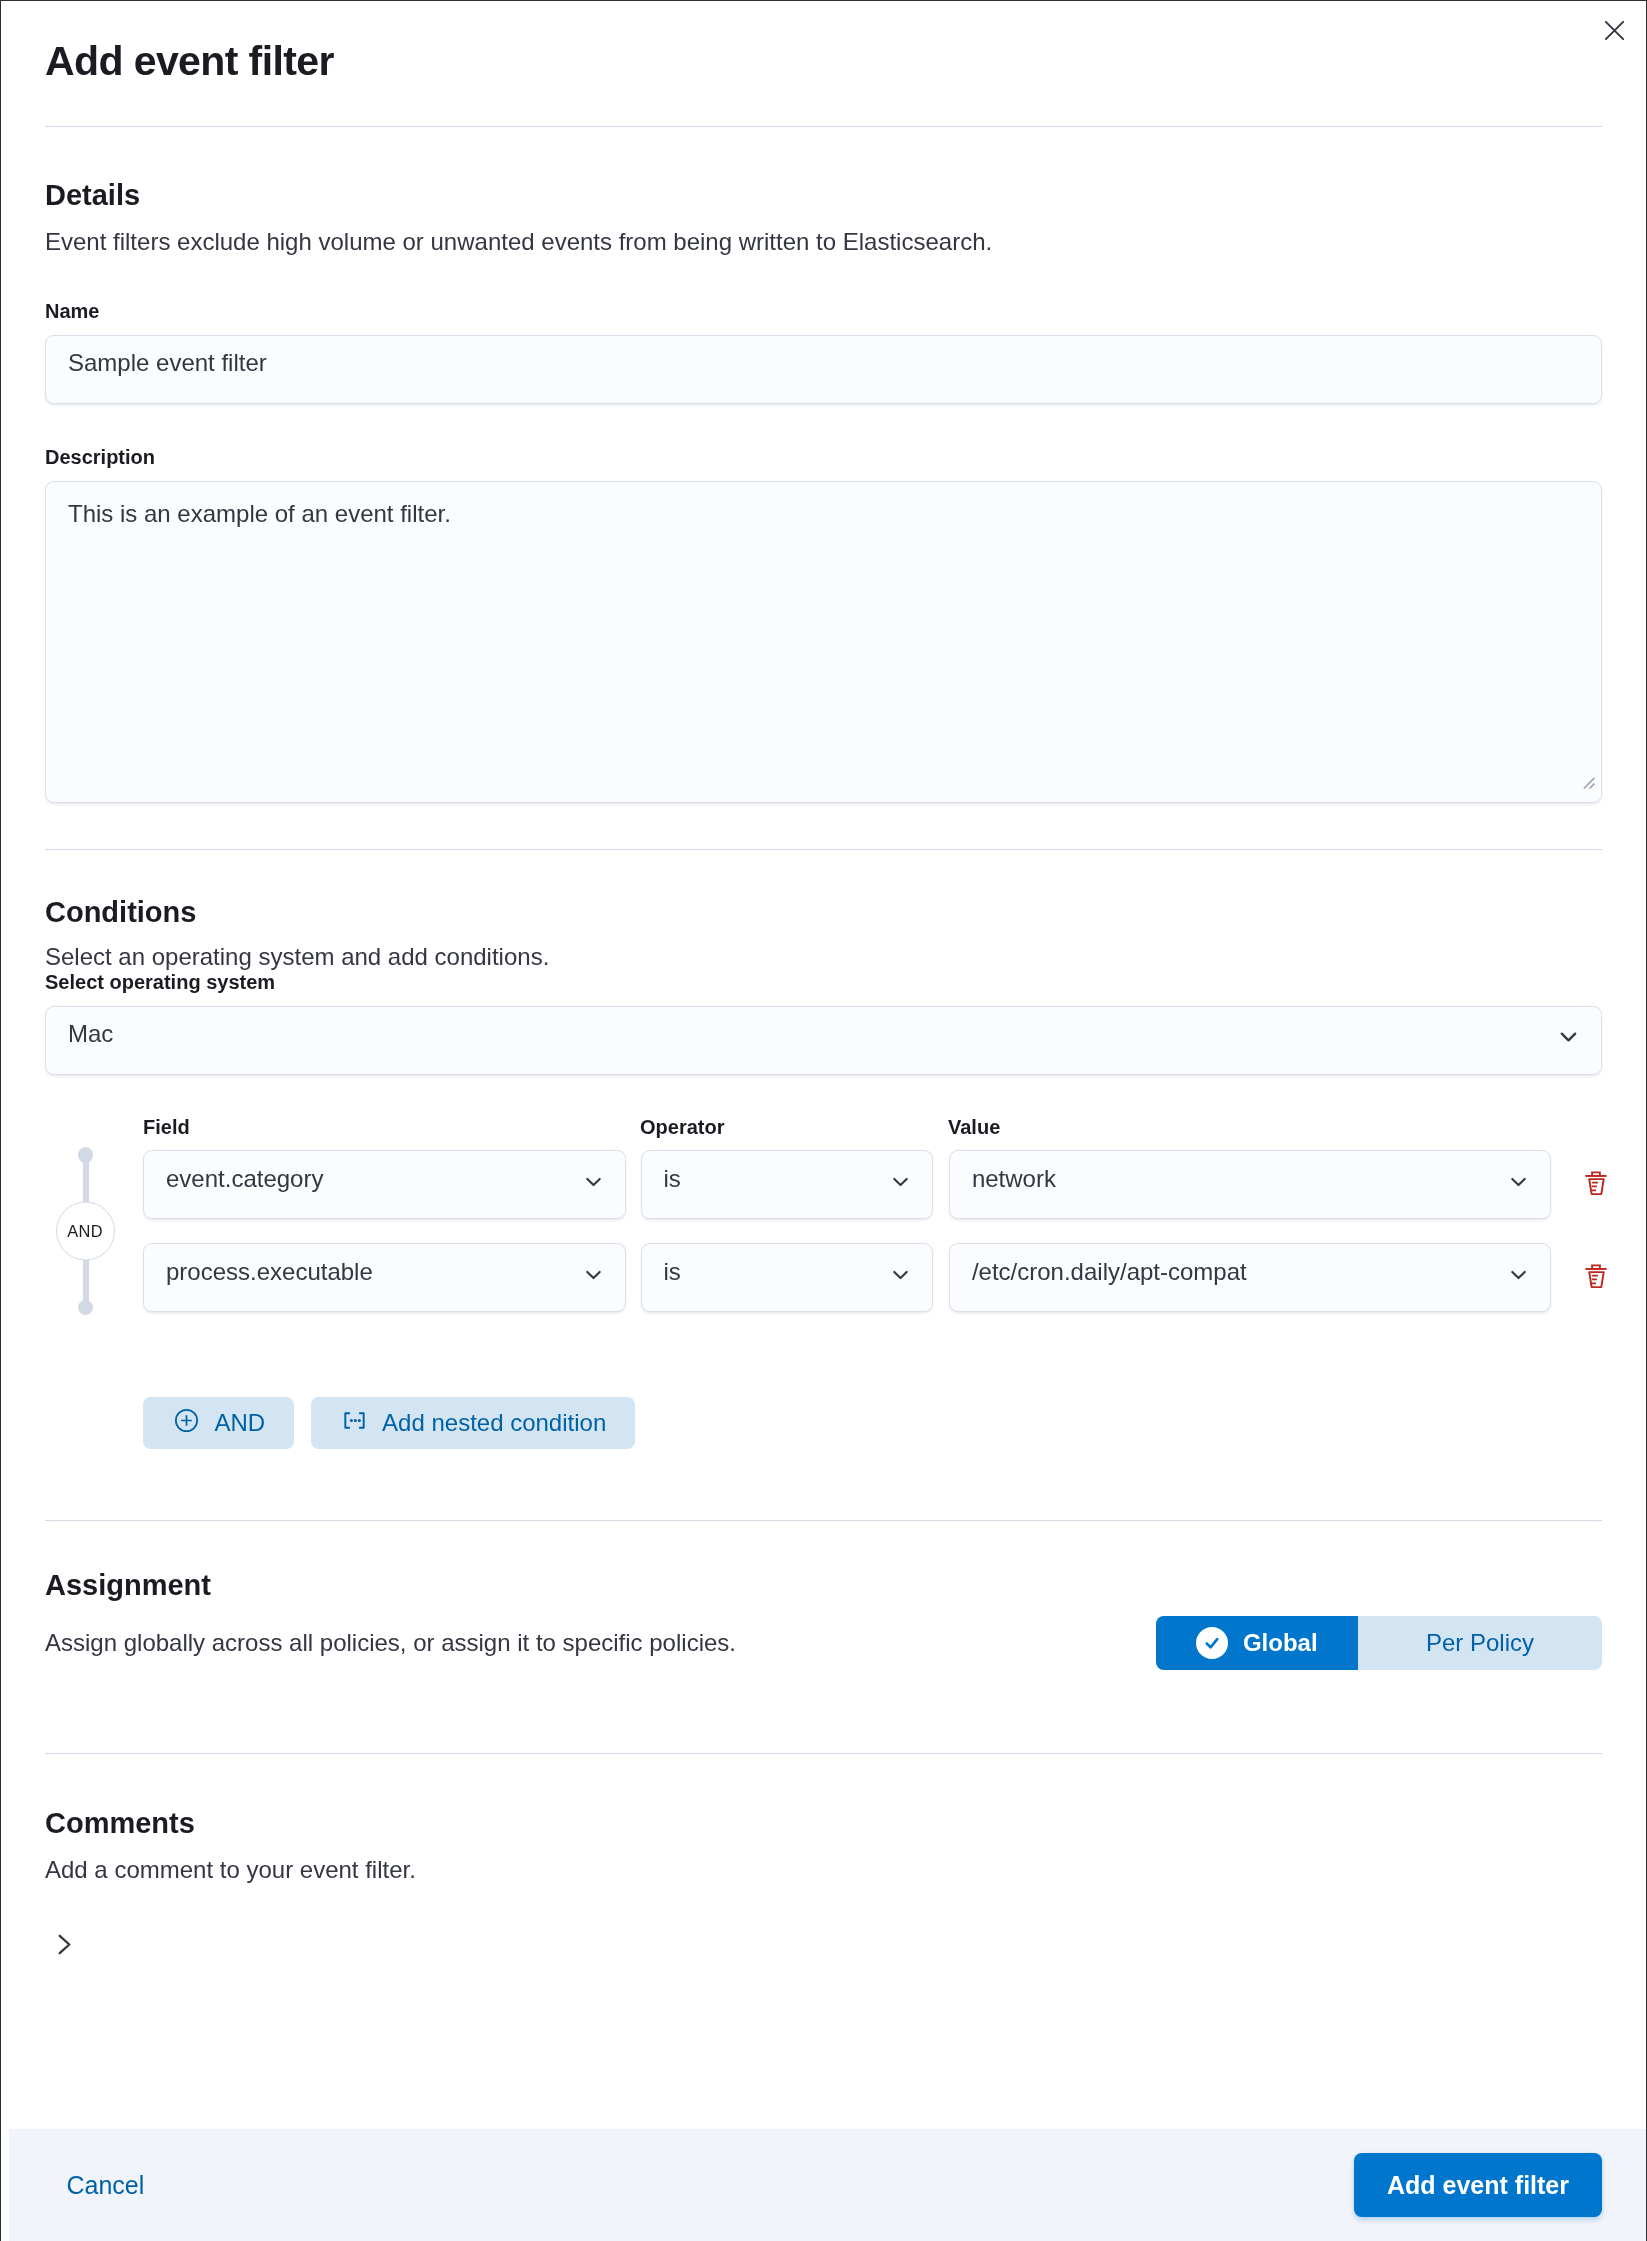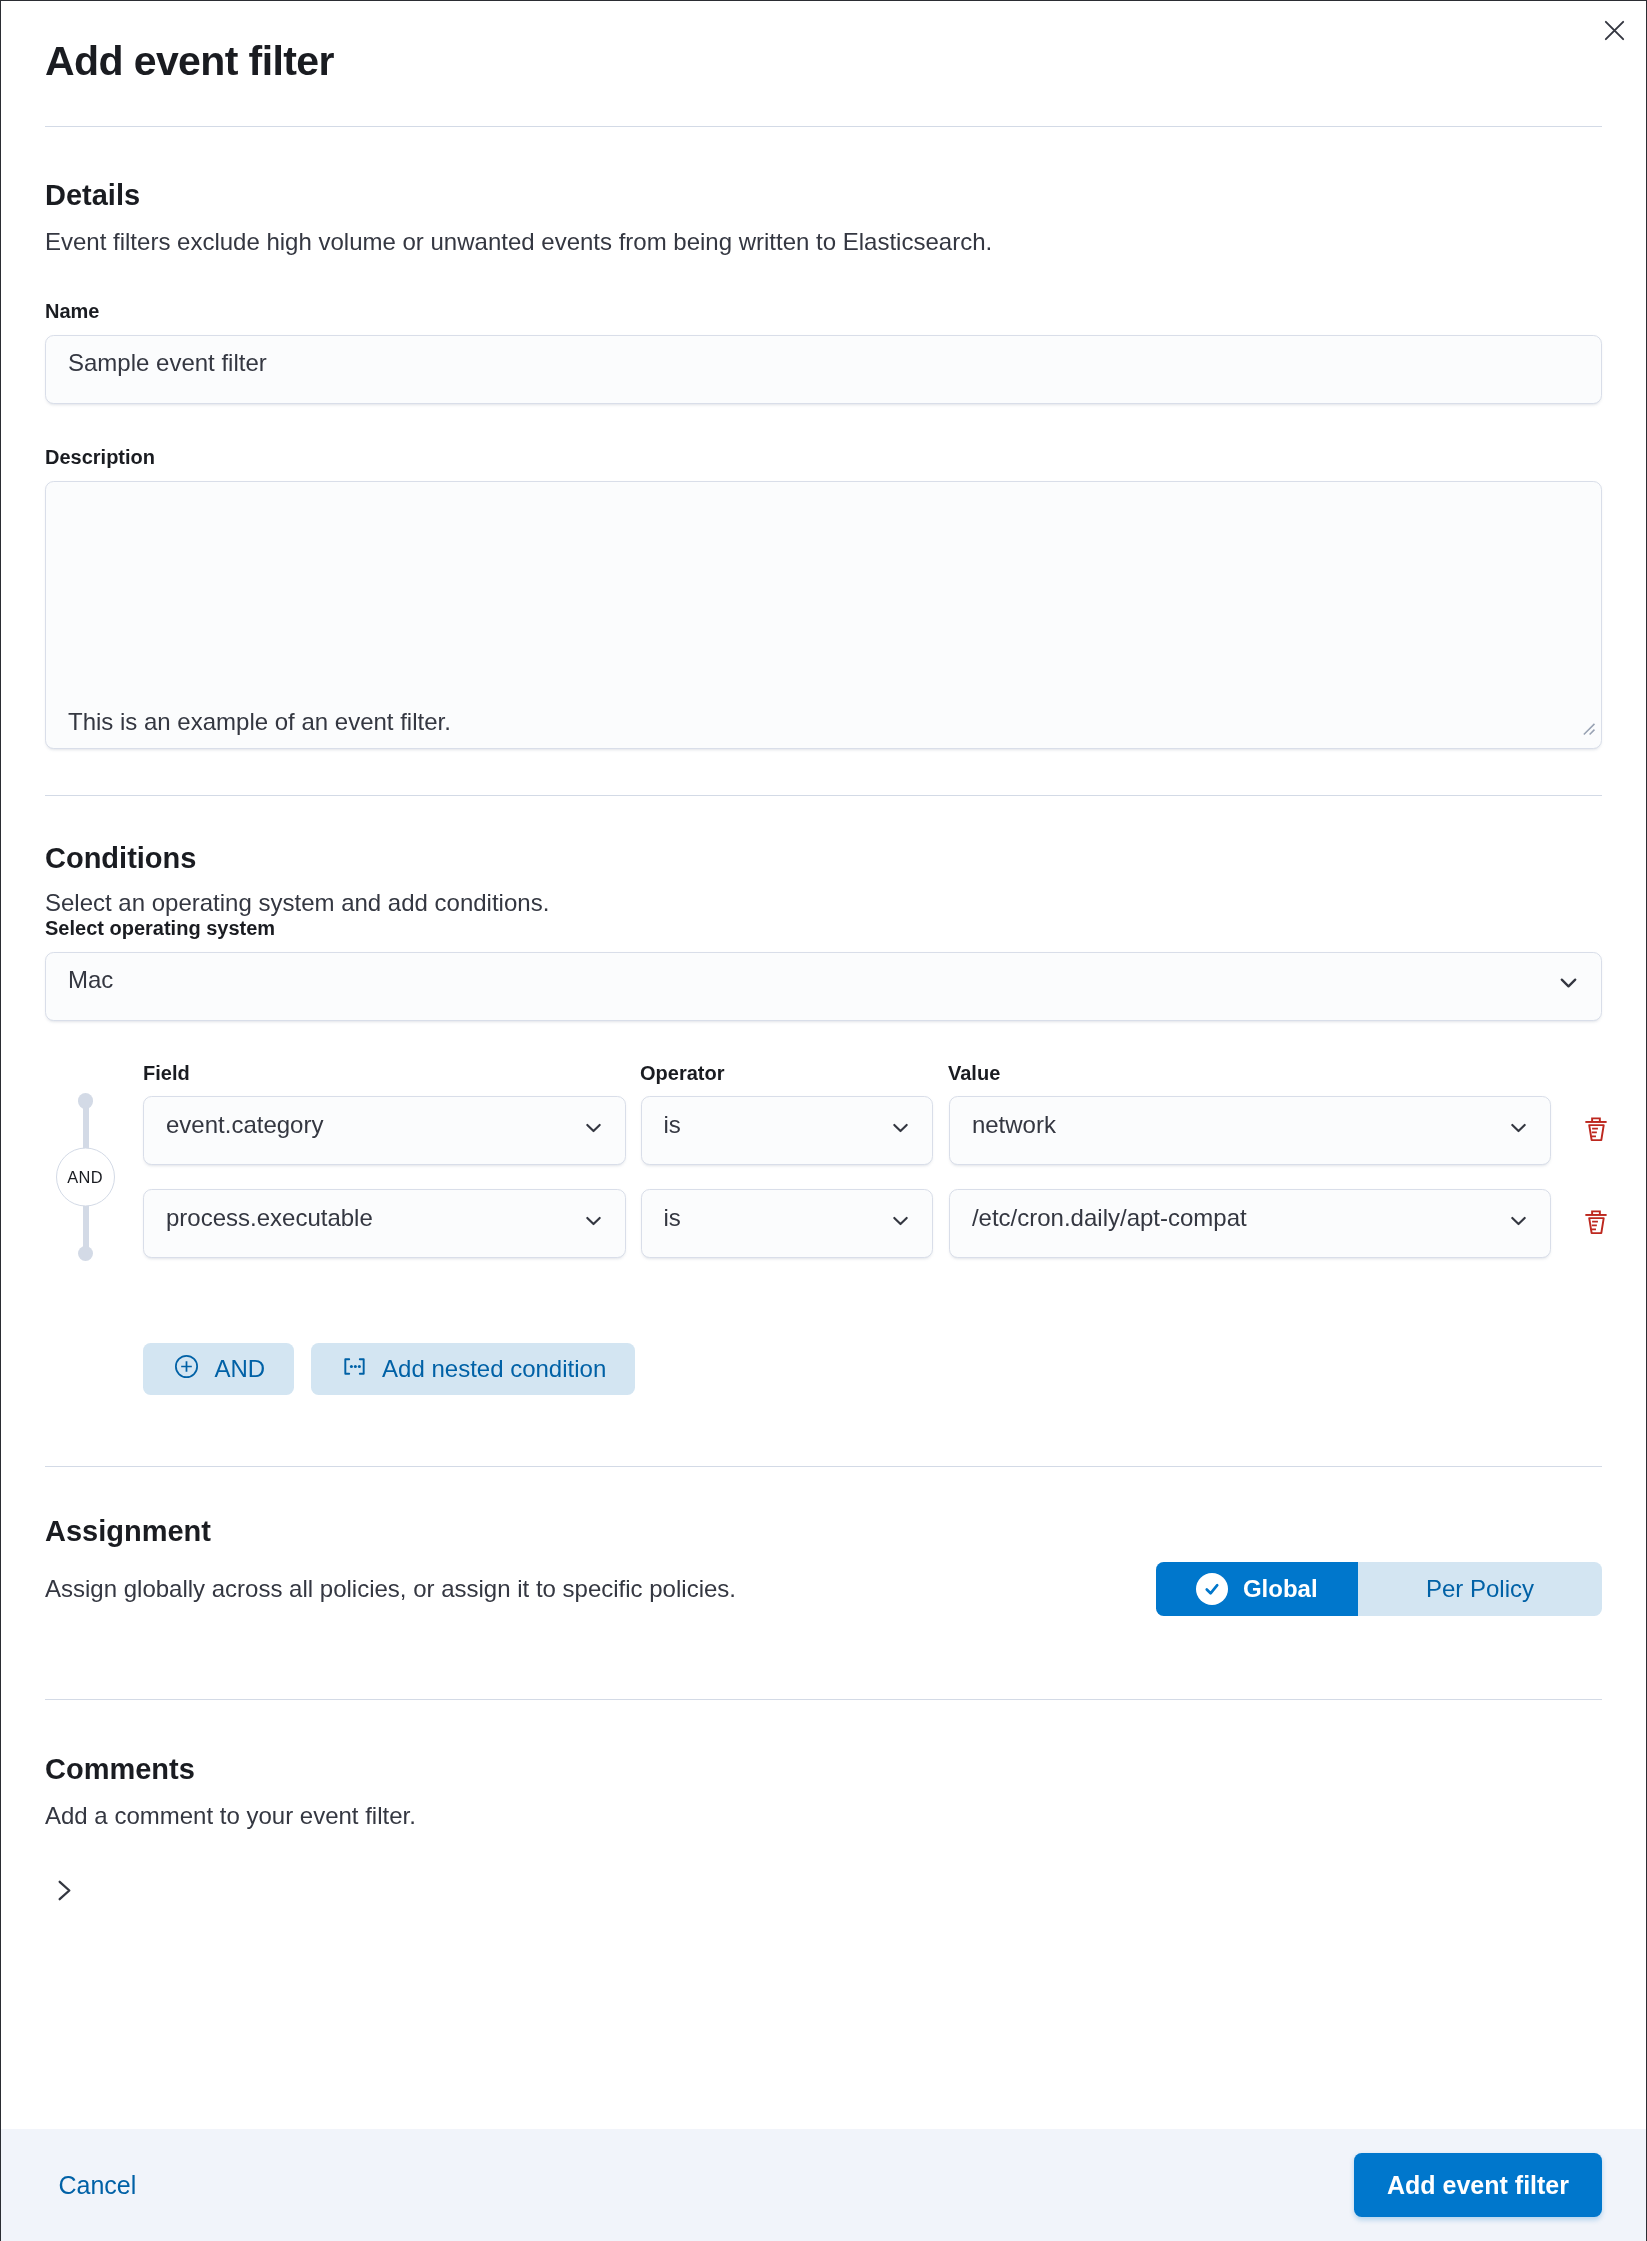--- a/index.html
+++ b/index.html
@@ -38,22 +38,22 @@
     background: #fbfcfd;
     border: 1.4px solid #d9dee9;
     border-radius: 8.7px;
     height: 69px;
     display: flex; align-items: center;
     padding: 0 62px 12px 22px;
     font-size: 24px; color: #343741;
     box-shadow: 0 1.9px 2.9px -1px rgba(152,162,179,0.3);
   }
   .textarea-control {
-    height: 268px;
-    align-items: flex-end;
+    height: 322px;
+    align-items: flex-start;
     padding-top: 18.3px;
   }
   .chev { position: absolute; right: 20px; top: 50%; transform: translateY(-50%); }
   .resize-handle { position: absolute; right: 4.8px; bottom: 4.8px; }
 
   .mt-name-label { margin-top: 44px; }
   .mt-input { margin-top: 11.6px; }
   .mt-desc-label { margin-top: 42px; }
   .rule-after-details { margin-top: 46px; }
   .mt-cond-heading { margin-top: 46px; }
@@ -132,21 +132,21 @@
   
   .mt-comments-heading { margin-top: 53px; }
   .comments-toggle {
     margin-top: 42px; margin-left: 5.8px;
     width: 39px; height: 39px; border: none; background: transparent; cursor: pointer;
     display: flex; align-items: center; justify-content: flex-start;
   }
 
   
   .modal-footer {
-    position: absolute; left: 0; right: 0; bottom: 0; height: 112px;
+    position: absolute; left: 8px; right: 0; bottom: 0; height: 112px;
     background: #f1f4fa;
     display: flex; align-items: center; justify-content: space-between;
     padding: 0 44px;
   }
   .cancel-btn {
     border: none; background: transparent; cursor: pointer;
     font-family: "Liberation Sans", sans-serif;
     font-size: 25px; font-weight: 500; color: #0061a6; padding: 9.7px 13.5px;
   }
   .primary-btn {

